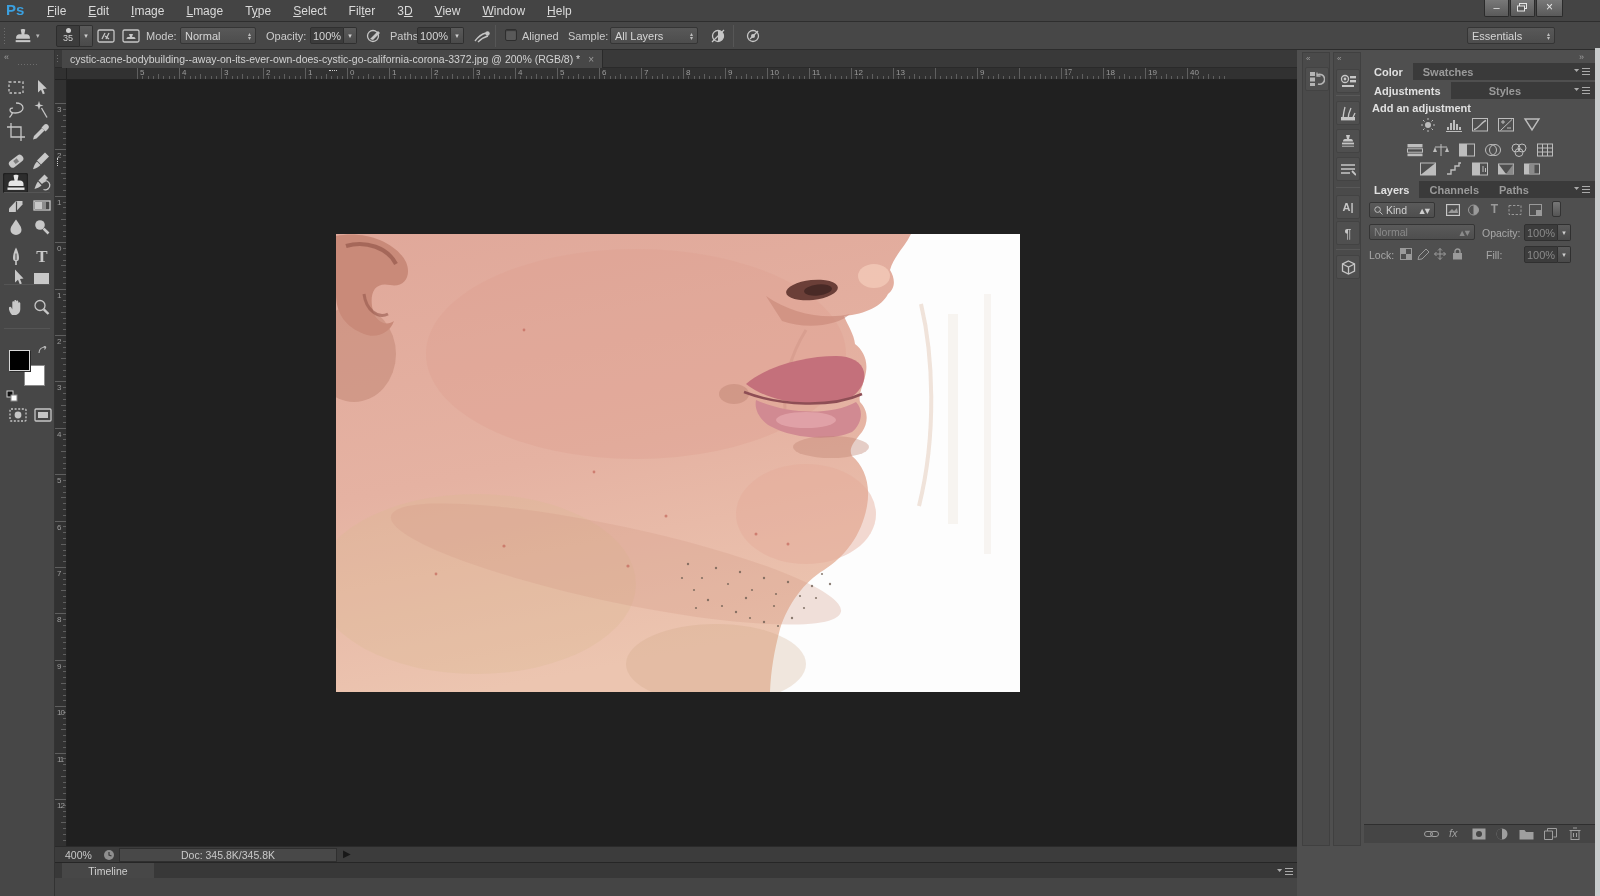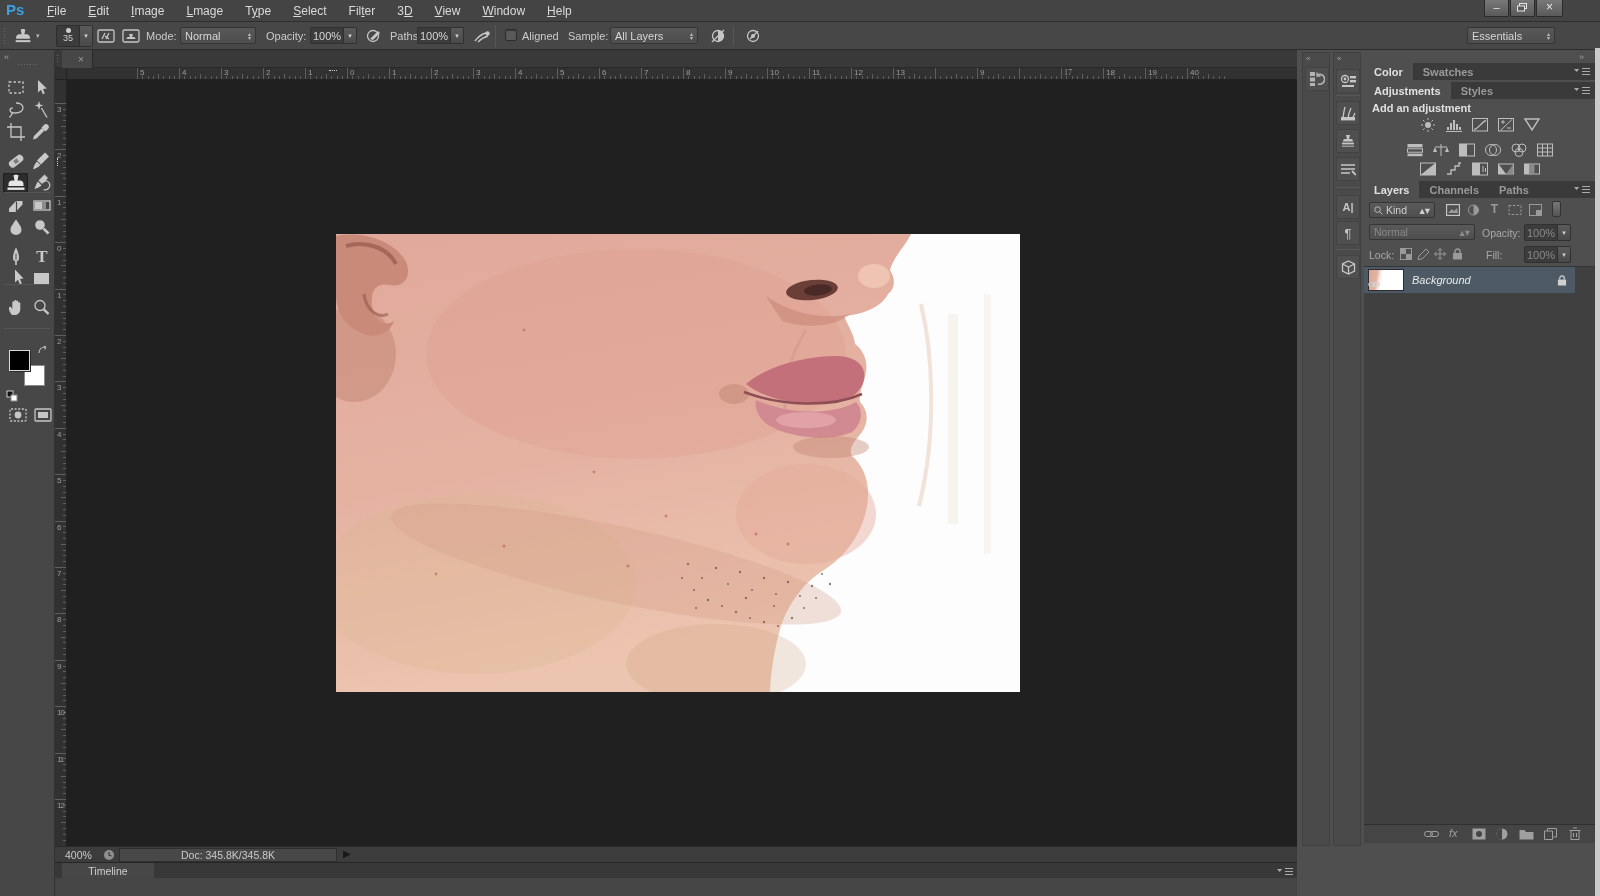--- a/index.html
+++ b/index.html
@@ -351,20 +351,21 @@
     <svg width="18" height="14" viewBox="0 0 18 14">
         <rect x="1" y="1" width="16" height="12" rx="1" class="ic"></rect>
         <rect x="4" y="4" width="10" height="6" fill="#c6c6c6" stroke="none"></rect>
       </svg>
   </div>
 </div>
 
 <div id="tabbar" class="a">
   <div class="a grip" style="left:1px;top:4px;width:4px;height:10px;"></div>
   <div id="doctab" class="a">
+    <span>cystic-acne-bodybuilding--away-on-its-ever-own-does-cystic-go-california-corona-3372.jpg @ 200% (RGB/8) *</span>
     <span class="close">×</span>
   </div>
 </div>
 
 <div id="rulercorner" class="a"></div>
 <div id="hruler" class="a ruler">
     <div class="tick" style="left: 70px; top: 0px; width: 1px; height: 11px;"></div>
     <div class="tick" style="left: 75.25px; top: 8px; width: 1px; height: 3px;"></div>
     <div class="tick" style="left: 80.5px; top: 8px; width: 1px; height: 3px;"></div>
     <div class="tick" style="left: 85.75px; top: 8px; width: 1px; height: 3px;"></div>
@@ -924,21 +925,21 @@
     <div class="ptab active">Color</div>
     <div class="ptab">Swatches</div>
     <div class="pmenu">
       <svg width="16" height="9" viewBox="0 0 16 9">
           <path d="M0,2 l2.6,3 2.6,-3 z" fill="#aaa"></path>
           <path d="M8,1.5 h8 M8,4.5 h8 M8,7.5 h8" stroke="#aaa" stroke-width="1.2"></path>
         </svg>
     </div>
   </div>
 
-  <div class="panel-tabs" style="top:32px;">
+  <div class="panel-tabs" style="top:32px;gap:28px;">
     <div class="ptab active">Adjustments</div>
     <div class="ptab">Styles</div>
     <div class="pmenu">
       <svg width="16" height="9" viewBox="0 0 16 9">
           <path d="M0,2 l2.6,3 2.6,-3 z" fill="#aaa"></path>
           <path d="M8,1.5 h8 M8,4.5 h8 M8,7.5 h8" stroke="#aaa" stroke-width="1.2"></path>
         </svg>
     </div>
   </div>
   <div class="panel-body" style="top:49px;height:80px;">
@@ -1124,36 +1125,20 @@
     <div class="a" style="left:88px;top:50px;">
       <svg width="11" height="12" viewBox="0 0 11 12">
           <rect x="1" y="5" width="9" height="6.5" fill="#9a9a9a"></rect>
           <path d="M3,5 V3.5 a2.5,2.5 0 0 1 5,0 V5" stroke="#9a9a9a" fill="none" stroke-width="1.4"></path>
         </svg>
     </div>
     <span class="minilabel a" style="left:122px;top:51px;">Fill:</span>
     <div class="valbox a" style="left:160px;top:48px;width:34px;color:#8a8a8a;">100%</div>
     <div class="caretbox a" style="left:194px;top:48px;">▾</div>
 
-    <div id="layerlist" class="a" style="left:0;top:68px;width:231px;height:558px;border-top:1px solid #343434;">
-      <div class="a" style="left:0;top:4px;width:20px;height:26px;display:flex;align-items:center;justify-content:center;">
-        <svg width="14" height="9" viewBox="0 0 14 9">
-            <path d="M1,4.5 C3,1.5 11,1.5 13,4.5 C11,7.5 3,7.5 1,4.5 Z" stroke="#cfcfcf" fill="none"></path>
-            <circle cx="7" cy="4.5" r="1.8" fill="#cfcfcf"></circle>
-          </svg>
-      </div>
-      <div id="layerrow">
-        <div style="width:36px;height:22px;margin-left:4px;border:1px solid #2c2c2c;background:linear-gradient(100deg,#d9a89b 0%,#e3b4a5 24%,#f6ded2 30%,#ffffff 38%,#ffffff 100%);"></div>
-        <span style="margin-left:8px;font-size:11px;font-style:italic;color:#e8e8e8;">Background</span>
-        <svg width="10" height="11" viewBox="0 0 11 12" style="margin-left:auto;margin-right:8px;">
-            <rect x="1" y="5" width="9" height="6.5" fill="#d0d0d0"></rect>
-            <path d="M3,5 V3.5 a2.5,2.5 0 0 1 5,0 V5" stroke="#d0d0d0" fill="none" stroke-width="1.4"></path>
-          </svg>
-      </div>
-    </div>
 
     <div class="a" style="left:0;top:626px;width:231px;height:19px;background:#454545;border-top:1px solid #2f2f2f;">
       <div class="a" style="left:60px;top:4px;">
         <svg width="15" height="10" viewBox="0 0 15 10">
             <rect x="0.5" y="2.5" width="8" height="5" rx="2.5" stroke="#9f9f9f" fill="none"></rect>
             <rect x="6.5" y="2.5" width="8" height="5" rx="2.5" stroke="#9f9f9f" fill="none"></rect>
           </svg>
       </div>
       <div class="a" style="left:85px;top:2px;font-size:11px;font-style:italic;color:#9f9f9f;">fx</div>
       <div class="a" style="left:108px;top:3px;">

